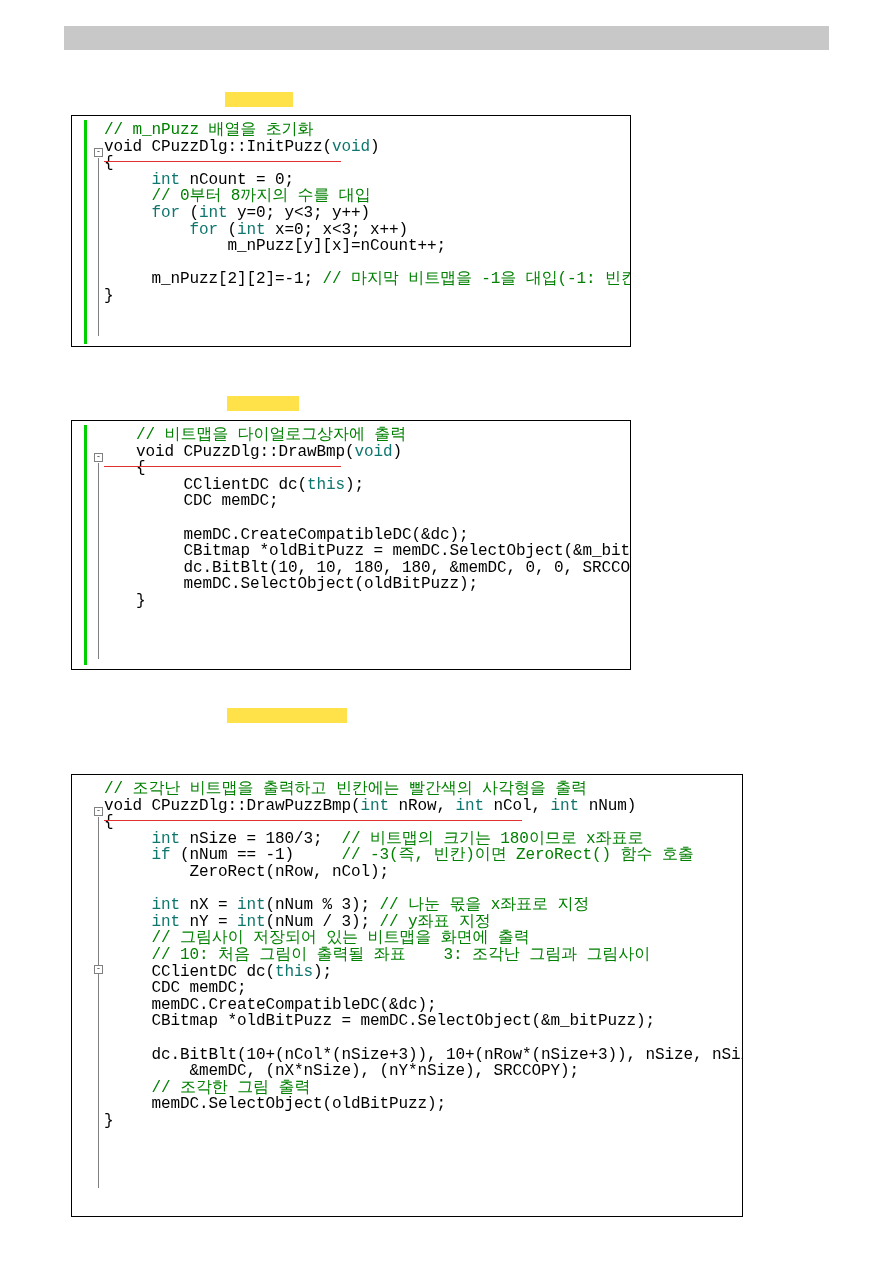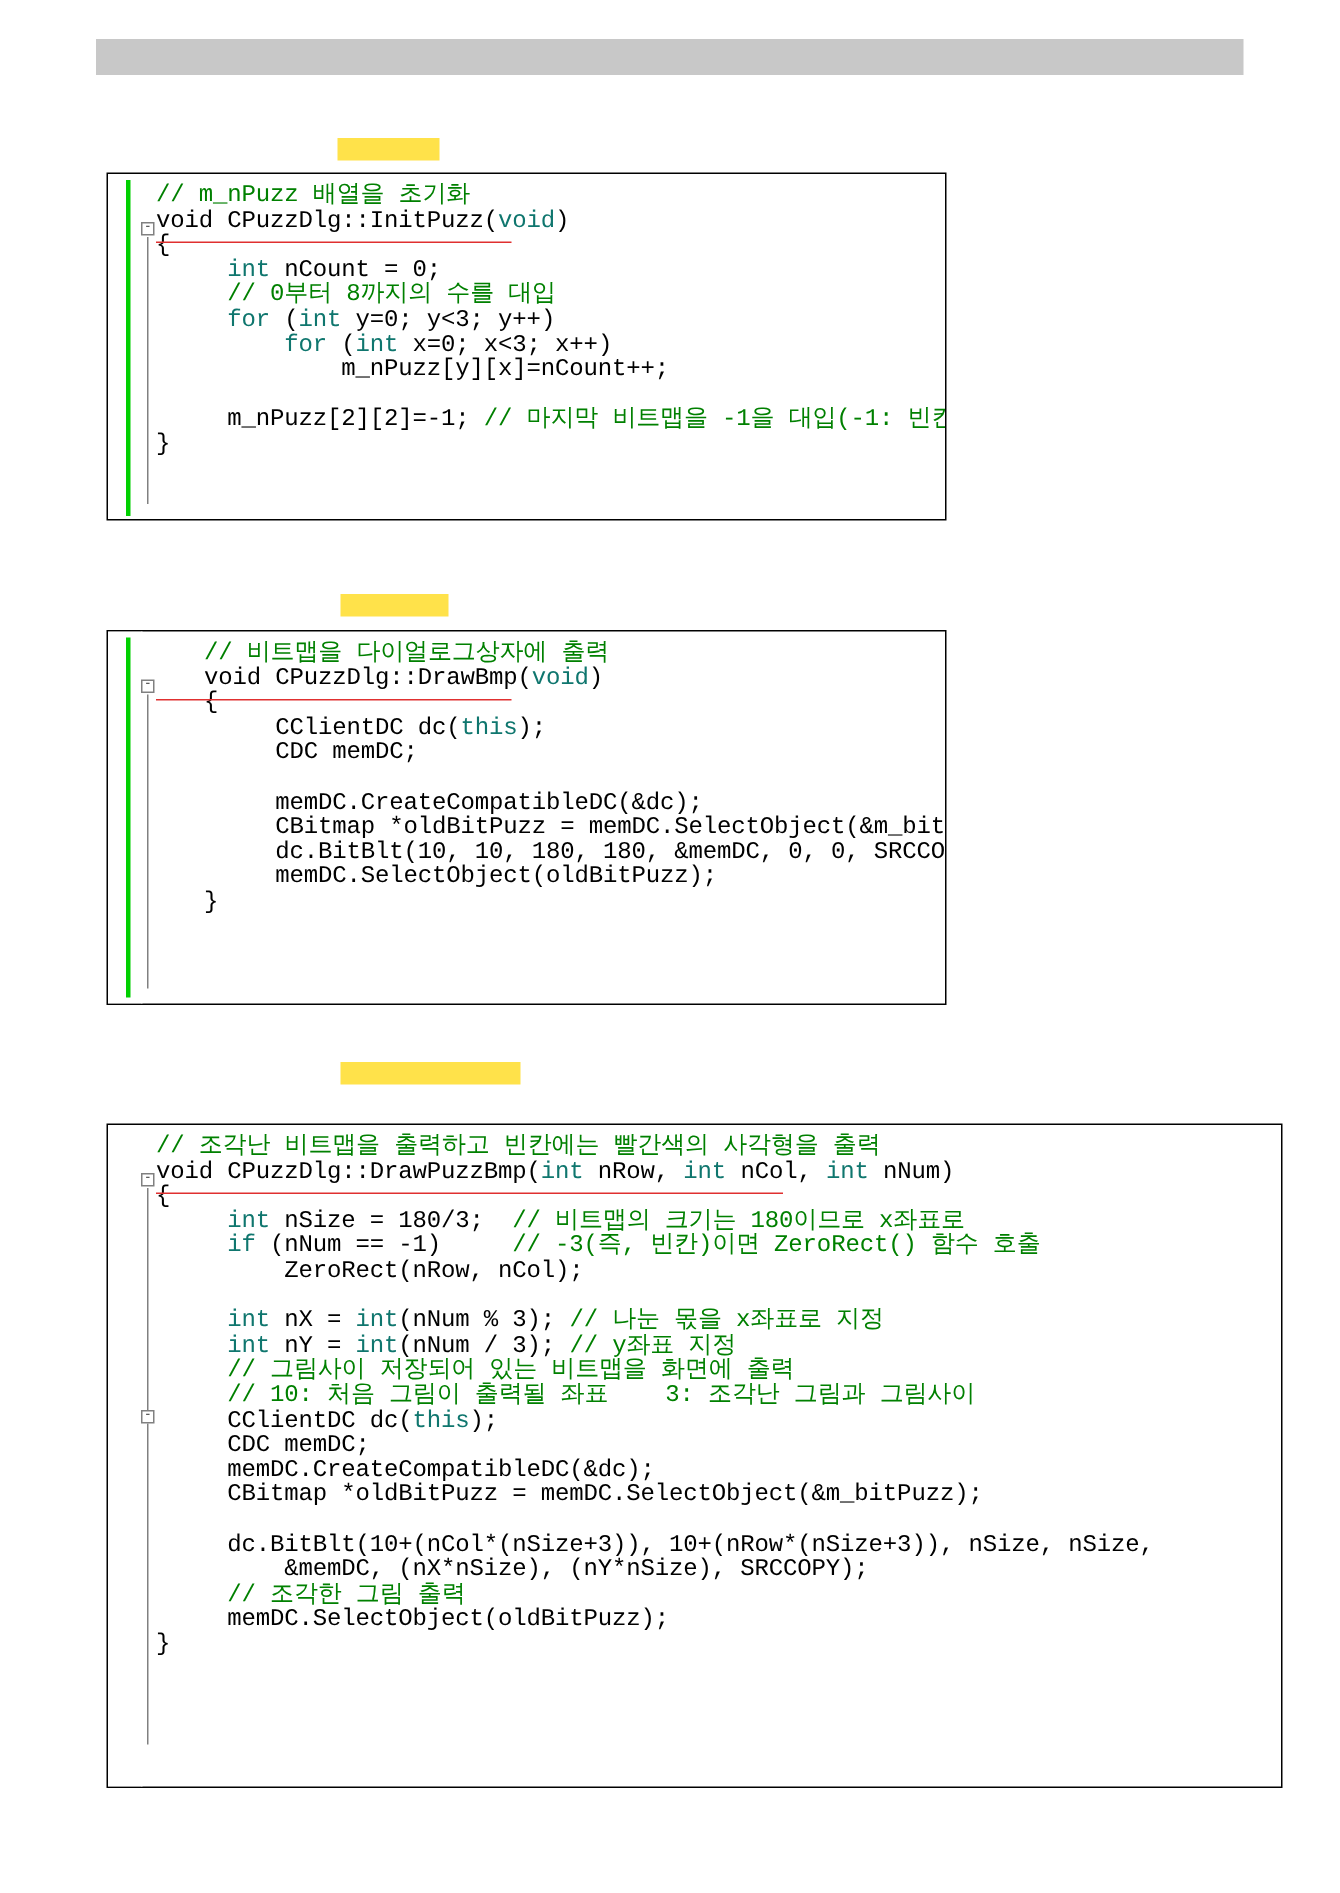--- a/index.html
+++ b/index.html
@@ -150,21 +150,21 @@
      CBitmap *oldBitPuzz = memDC.SelectObject(&amp;m_bitPuzz);
      dc.BitBlt(10, 10, 180, 180, &amp;memDC, 0, 0, SRCCOPY);
      memDC.SelectObject(oldBitPuzz);
 }</pre>
 
     <div class="red-underline" style="left:32px; top:45px; width:237px;"></div>
   </div>
 
   <div class="hl" style="left:227px; top:708px; width:120px;"></div>
 
-  <div class="code-block" style="left:71px; top:749px; width:784px; height:443px;">
+  <div class="code-block" style="left:71px; top:774px; width:672px; height:443px;">
     <div class="gutter">
       <div class="gutter-line" style="top:4px; height:0px; background:#ffffff;"></div>
     </div>
     <div class="collapse" style="left:22px; top:32px;"></div>
     <div class="collapse-tail" style="left:26px; top:42px; height:371px;"></div>
     <div class="collapse" style="left:22px; top:190px;"></div>
 
     <pre class="code" style="left:32px; top:6px;"><span class="cmt">// 조각난 비트맵을 출력하고 빈칸에는 빨간색의 사각형을 출력</span>
 void CPuzzDlg::DrawPuzzBmp(<span class="kw">int</span> nRow, <span class="kw">int</span> nCol, <span class="kw">int</span> nNum)
 {

